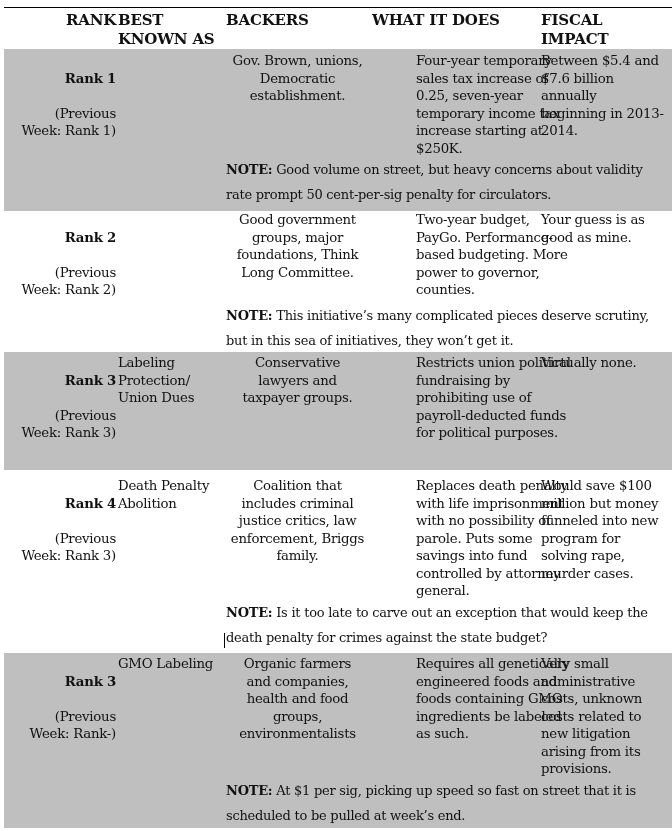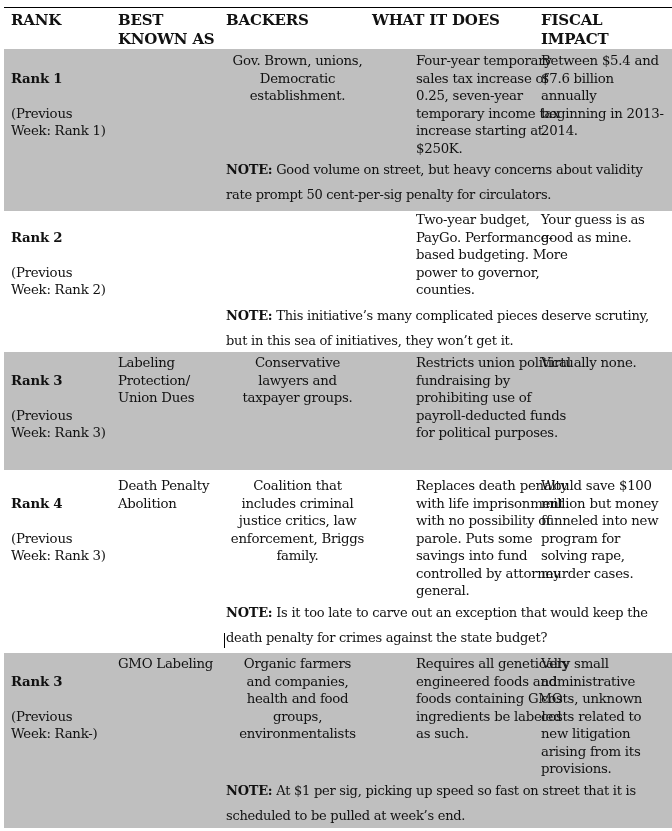--- a/index.html
+++ b/index.html
@@ -4,21 +4,21 @@
 <style>
   html, body { margin: 0; padding: 0; background: #ffffff; }
   body { width: 672px; height: 831px; position: relative; overflow: hidden;
          font-family: "DejaVu Serif", "Liberation Serif", serif; color: #111; }
   .topline { position: absolute; left: 4px; top: 7px; width: 668px; height: 1px; background: #000; }
   .hdr { position: absolute; left: 4px; top: 8px; width: 668px; height: 41px; }
   .hdr span { position: absolute; top: 3px; font-weight: bold; font-size: 15px; line-height: 19px; letter-spacing: -0.2px; }
   .row { position: absolute; left: 4px; width: 668px; }
   .row.gray { background: #bfbfbf; }
   .cell { position: absolute; font-size: 13.3px; line-height: 17.5px; letter-spacing: -0.25px; white-space: pre-line; }
-  .c0 { left: 7px; width: 105px; }
+  .c0 { left: 7px; width: 105px; text-align: right; }
   .c1 { left: 114px; width: 105px; }
   .c2 { left: 222px; width: 143px; text-align: center; }
   .c3 { left: 368px; width: 165px; margin-left: 44px; }
   .c4 { left: 537px; width: 131px; }
   .note { position: absolute; left: 222px; width: 445px; font-size: 13px; line-height: 25px; letter-spacing: -0.25px; }
   .note b { font-weight: bold; }
   .rank-b { font-weight: bold; }
   .cursor { position: absolute; left: 224px; top: 633px; width: 1px; height: 15px; background: #000; }
 </style>
 </head>
@@ -58,20 +58,24 @@
 2014.</div>
   <div class="note" style="top:108px"><b>NOTE:</b><span> Good volume on street, but heavy concerns about validity rate prompt 50 cent-per-sig penalty for circulators.</span></div>
 </div>
 
 <div class="row" style="top:211px; height:141px;">
   <div class="cell c0" style="top:0px">
     <div class="rank-b">Rank 2</div>
     <div style="white-space:pre-line">(Previous
 Week: Rank 2)</div>
   </div>
+  <div class="cell c2" style="top:0px">Good government
+groups, major
+foundations, Think
+Long Committee.</div>
   <div class="cell c3" style="top:0px">Two-year budget,
 PayGo. Performance-
 based budgeting. More
 power to governor,
 counties.</div>
   <div class="cell c4" style="top:0px">Your guess is as
 good as mine.</div>
   <div class="note" style="top:92px"><b>NOTE:</b><span> This initiative’s many complicated pieces deserve scrutiny, but in this sea of initiatives, they won’t get it.</span></div>
 </div>
 

